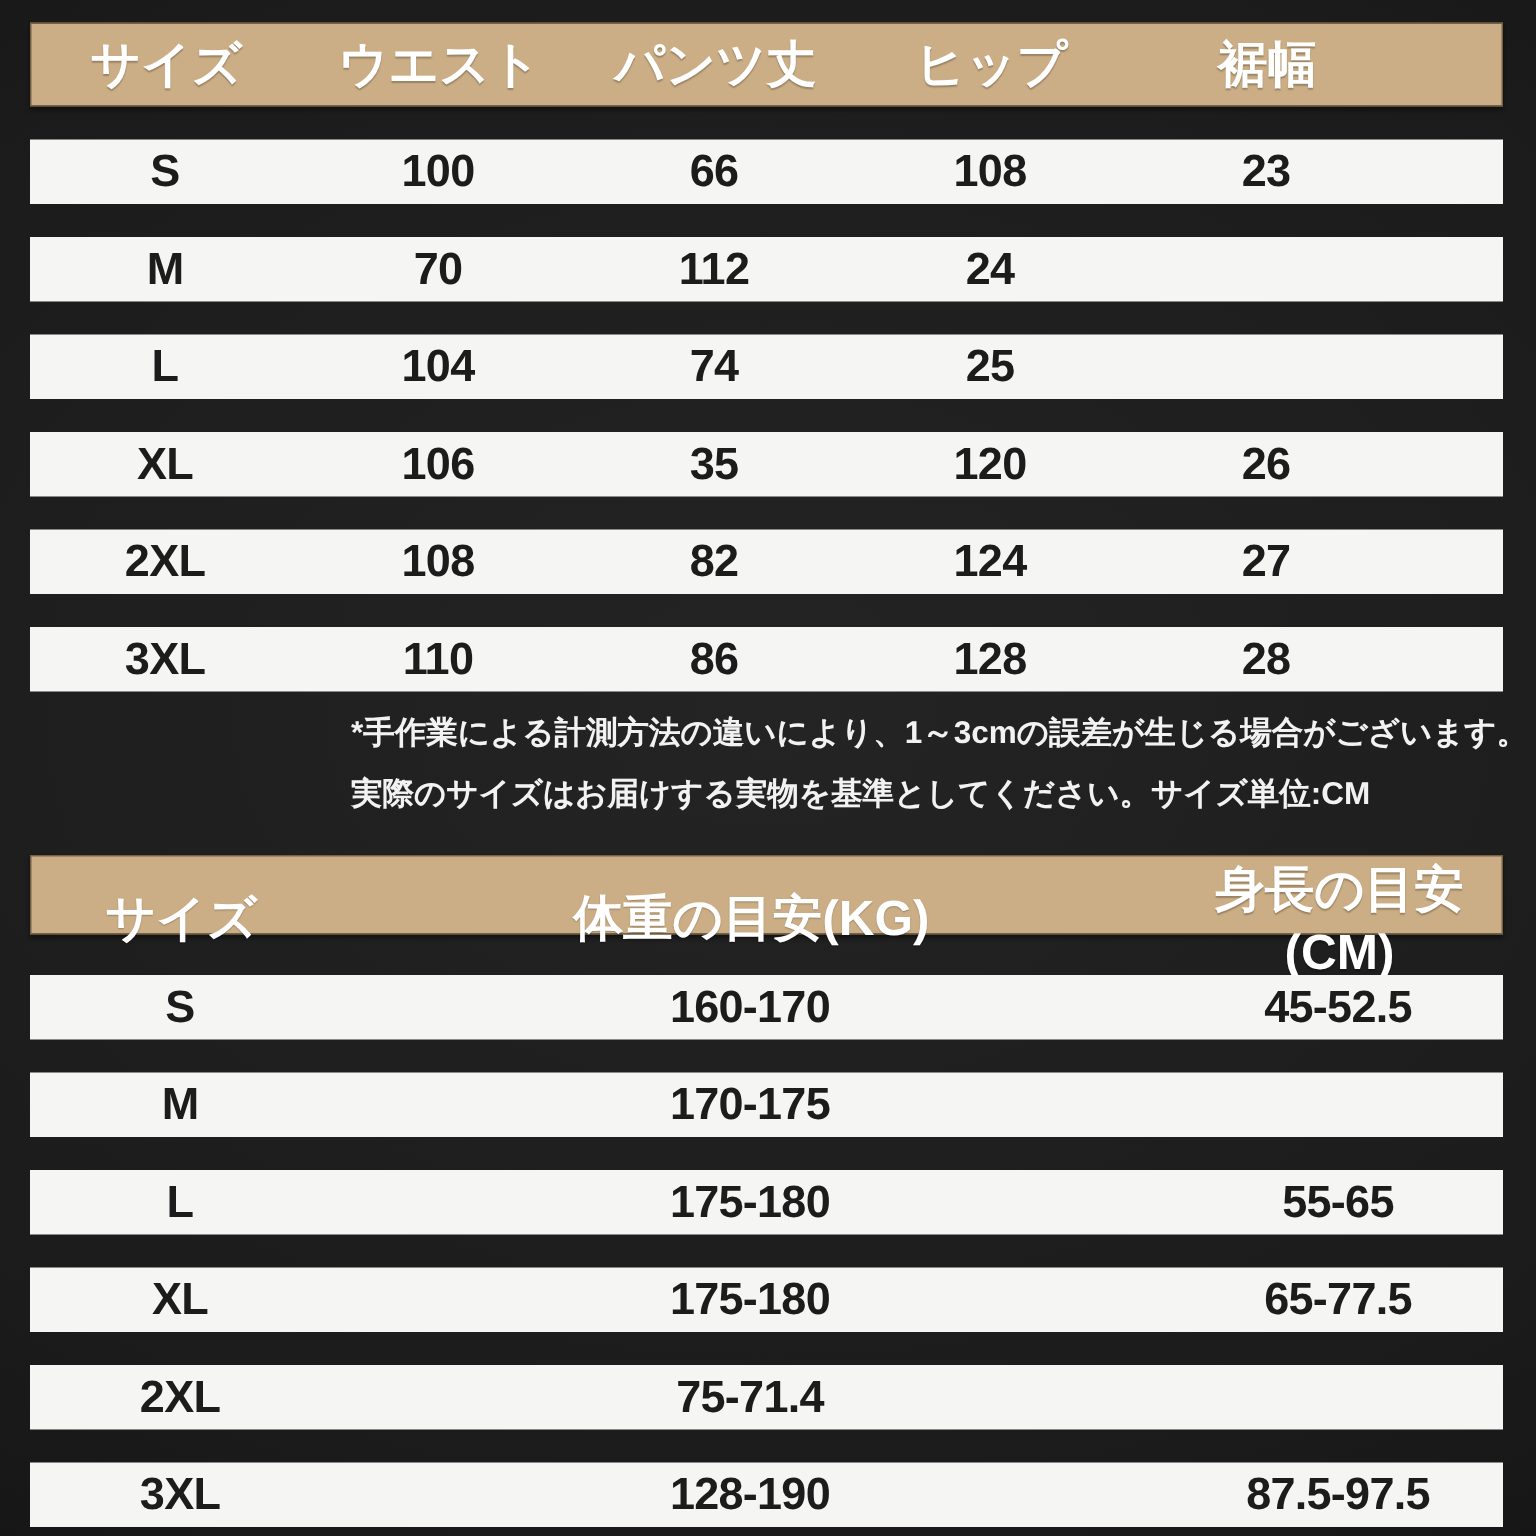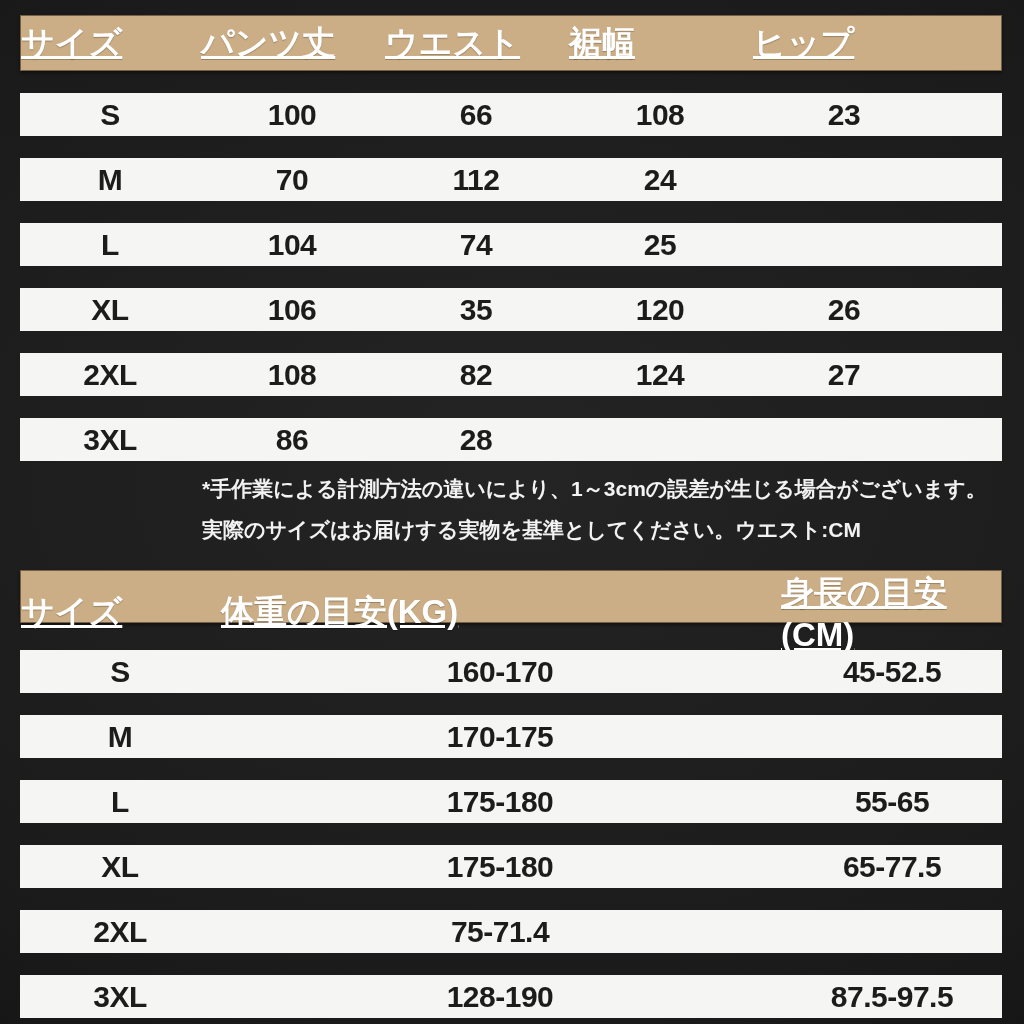--- a/index.html
+++ b/index.html
@@ -8,47 +8,47 @@
     background:radial-gradient(ellipse 140% 100% at 50% 46%, #242424 0%, #1b1b1b 52%, #0a0a0a 100%);
     font-family:"Liberation Sans","DejaVu Sans",sans-serif;
   }
   .hdr{
     position:absolute;left:20px;width:982px;box-sizing:border-box;
     background:#cbae85;border:1px solid rgba(45,33,16,.55);
     display:grid;align-items:center;color:#ffffff;
     font-size:33px;font-weight:bold;text-shadow:0 1px 1px rgba(0,0,0,.25);
     box-shadow:0 2px 3px rgba(0,0,0,.45);
   }
-  .hdr span{text-decoration:underline;}
+  .hdr span{text-align:center;}
   .t1-cols{grid-template-columns:180px 184px 184px 184px 184px;}
   .t2-cols{grid-template-columns:200px 560px 224px;}
   .hdr.t1{top:15px;height:56px;}
   .hdr.t2{top:570px;height:53px;}
   .rows{position:absolute;left:20px;width:982px;}
   .rows.t1{top:93px;}
   .rows.t2{top:650px;}
   .row{
     height:43px;margin-bottom:22px;background:#f5f5f4;
     display:grid;align-items:center;color:#1c1c1c;
     font-size:30px;font-weight:600;
   }
   .cell{text-align:center;letter-spacing:-0.5px;}
   .notes{position:absolute;left:202px;top:476px;color:#f2f2f2;
     font-size:21px;font-weight:bold;line-height:26px;}
-  .notes .line{margin-bottom:15px;white-space:nowrap;}
+  .notes .line{margin-bottom:15px;white-space:nowrap;margin-left:32px;}
 </style>
 </head>
 <body>
 
 <div class="hdr t1 t1-cols">
   <span>サイズ</span>
+  <span>ウエスト</span>
   <span>パンツ丈</span>
-  <span>ウエスト</span>
+  <span>ヒップ</span>
   <span>裾幅</span>
-  <span>ヒップ</span>
 </div>
 
 <div class="rows t1">
   <div class="row t1-cols">
     <span class="cell">S</span>
     <span class="cell">100</span>
     <span class="cell">66</span>
     <span class="cell">108</span>
     <span class="cell">23</span>
   </div>
@@ -73,28 +73,30 @@
   </div>
   <div class="row t1-cols">
     <span class="cell">2XL</span>
     <span class="cell">108</span>
     <span class="cell">82</span>
     <span class="cell">124</span>
     <span class="cell">27</span>
   </div>
   <div class="row t1-cols">
     <span class="cell">3XL</span>
+    <span class="cell">110</span>
     <span class="cell">86</span>
+    <span class="cell">128</span>
     <span class="cell">28</span>
   </div>
 </div>
 
 <div class="notes">
   <div class="line">*手作業による計測方法の違いにより、1～3cmの誤差が生じる場合がございます。</div>
-  <div class="line">実際のサイズはお届けする実物を基準としてください。ウエスト:CM</div>
+  <div class="line">実際のサイズはお届けする実物を基準としてください。サイズ単位:CM</div>
 </div>
 
 <div class="hdr t2 t2-cols">
   <span>サイズ</span>
   <span>体重の目安(KG)</span>
   <span>身長の目安(CM)</span>
 </div>
 
 <div class="rows t2">
   <div class="row t2-cols">

